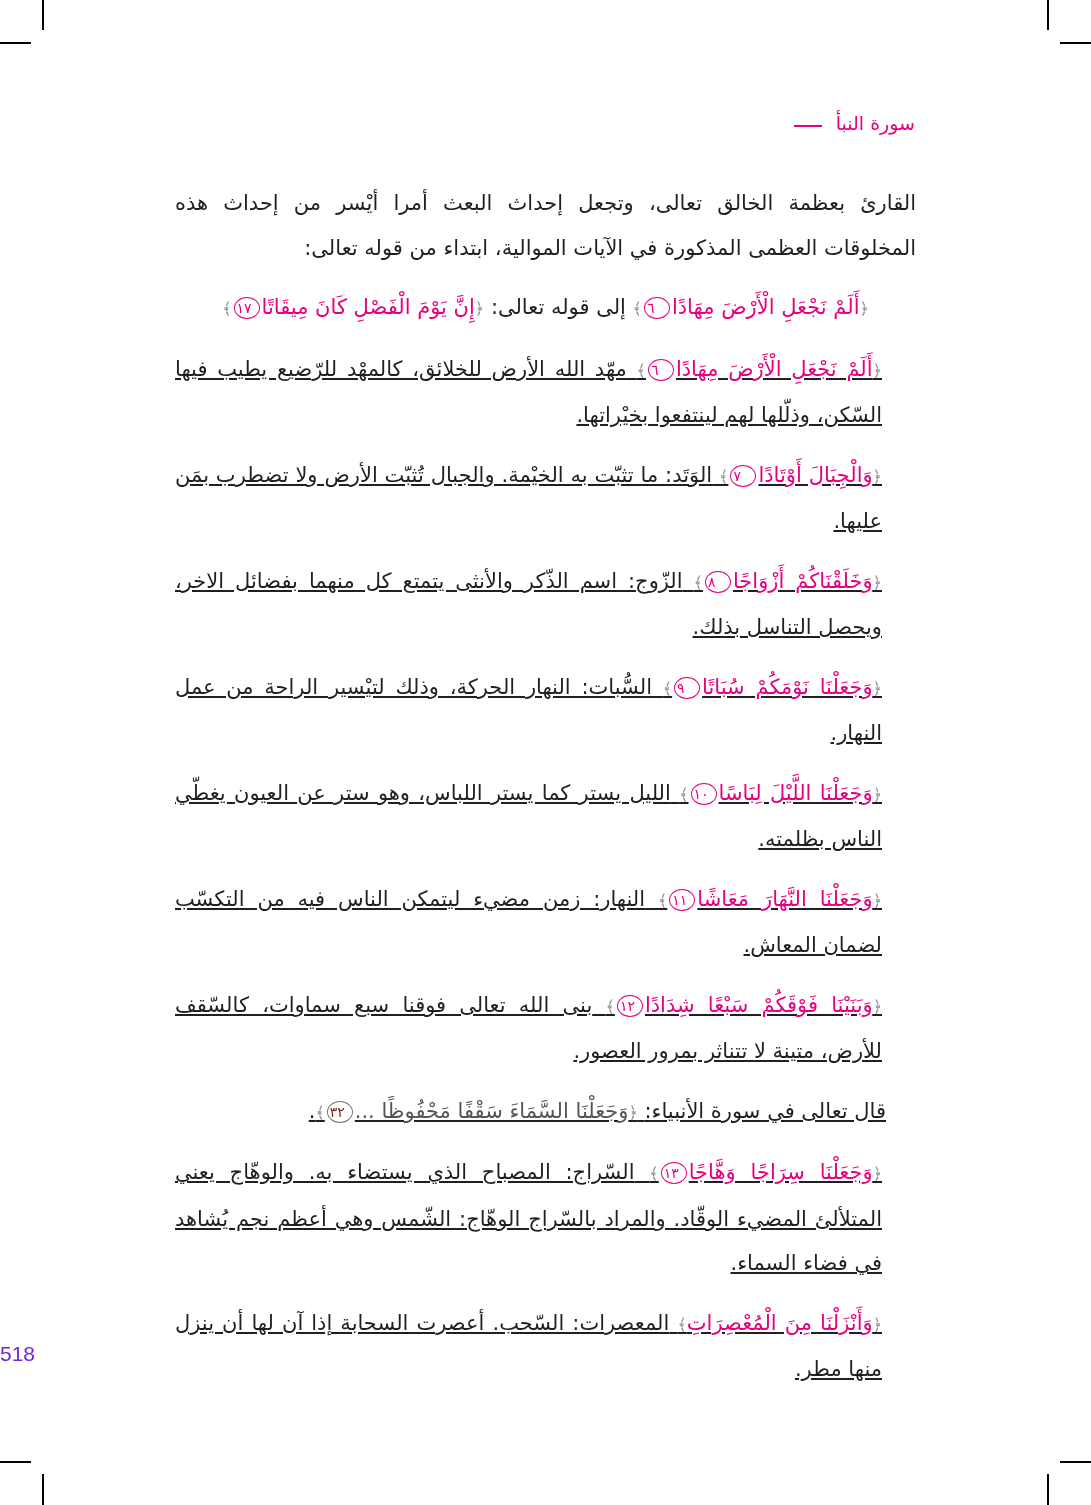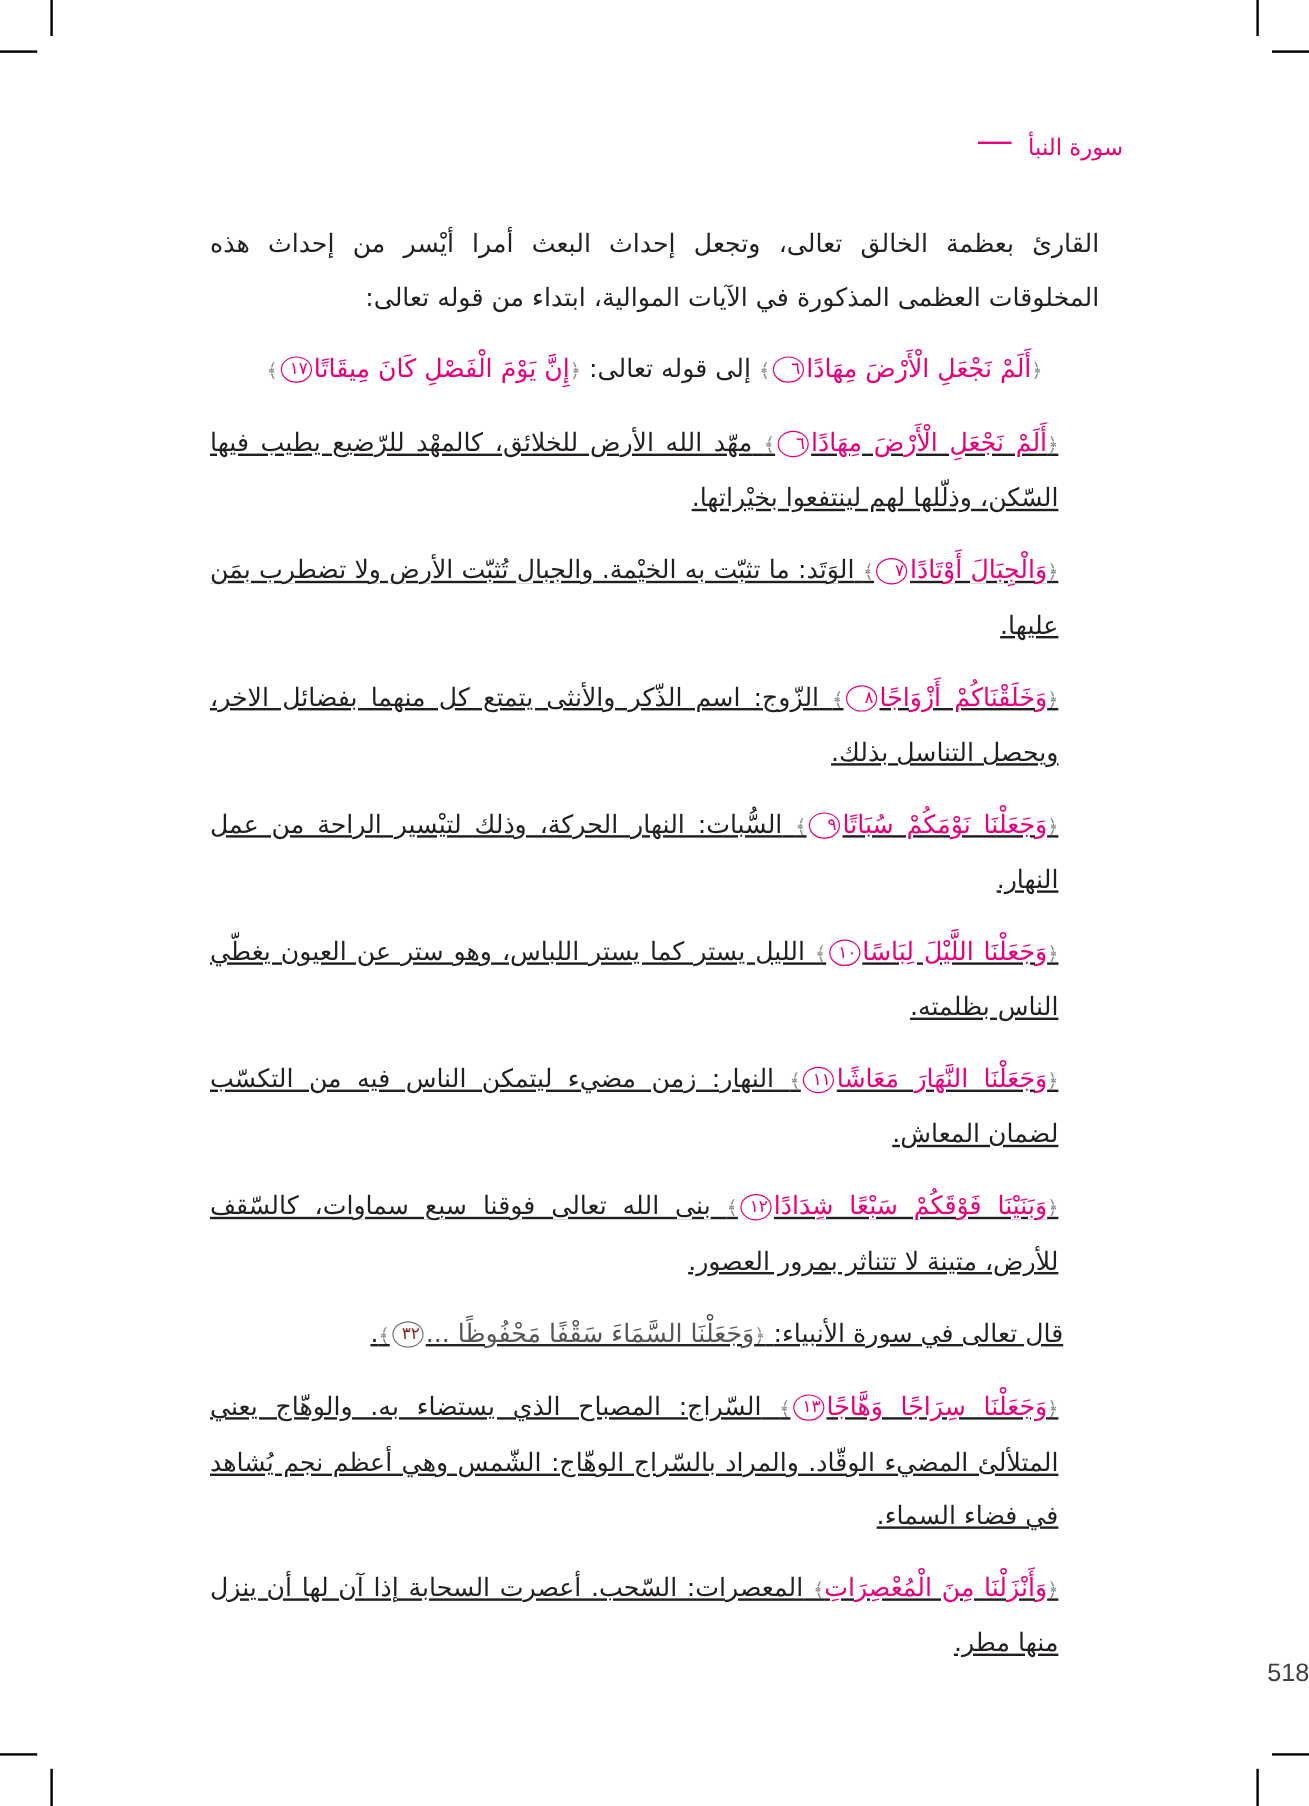--- a/index.html
+++ b/index.html
@@ -1,34 +1,34 @@
 <!DOCTYPE html>
 <html><head>
   <meta charset="utf-8">
   <style>
     html, body { margin:0; padding:0; background:#ffffff; }
     body { width:1091px; height:1505px; position:relative; overflow:hidden;
            font-family:"DejaVu Sans", sans-serif; color:#231f20; }
     .crop { position:absolute; background:#000; }
-    .header { position:absolute; top:112px; right:155px; display:flex; align-items:flex-start; gap:14px;
+    .header { position:absolute; top:112px; right:176px; display:flex; align-items:center; gap:14px;
               direction:rtl; }
     .header-title { color:#e6007e; font-size:19px; font-family:"DejaVu Sans", sans-serif; font-weight:normal; }
     .header-rule { width:28px; height:2px; background:#e6007e; margin-top:6px; }
     .body-text { position:absolute; top:166px; left:160px; width:771px; direction:rtl; text-align:justify;
                  font-size:21px; line-height:44.5px; font-family:"DejaVu Sans", sans-serif; }
     .para { margin:15px; }
     .para.center { text-align:center; }
     .para.indent { padding-right:34px;text-decoration:underline; }
     .verse { color:#e6007e; }
     .bracket { color:#8a8a8a; font-size:16px; }
     .ayah-no { display:inline-block; color:#e6007e; font-size:14px; border:1.5px solid #e6007e;
-               border-radius:50%; min-width:20px; height:20px; line-height:20px; text-align:right;
+               border-radius:50%; min-width:20px; height:20px; line-height:20px; text-align:left;
                padding:0 2px; margin:0 2px; vertical-align:middle; }
-    .page-number { position:absolute; top:1342px; left:0; width:1091px; text-align:right;
-                   font-family:"Liberation Sans", sans-serif; font-size:21px; color:#404040;margin-top:41px; }
+    .page-number { position:absolute; top:1342px; left:0; width:1091px; text-align:left;
+                   font-family:"Liberation Sans", sans-serif; font-size:21px; color:#6d28d9; }
   </style>
 </head>
 <body>
 
 <div class="crop" style="left:42px;top:0;width:2px;height:30px"></div>
 <div class="crop" style="left:0;top:42px;width:31px;height:2px"></div>
 <div class="crop" style="left:1047px;top:0;width:2px;height:30px"></div>
 <div class="crop" style="left:1060px;top:42px;width:31px;height:2px"></div>
 <div class="crop" style="left:42px;top:1474px;width:2px;height:31px"></div>
 <div class="crop" style="left:0;top:1461px;width:31px;height:2px"></div>

